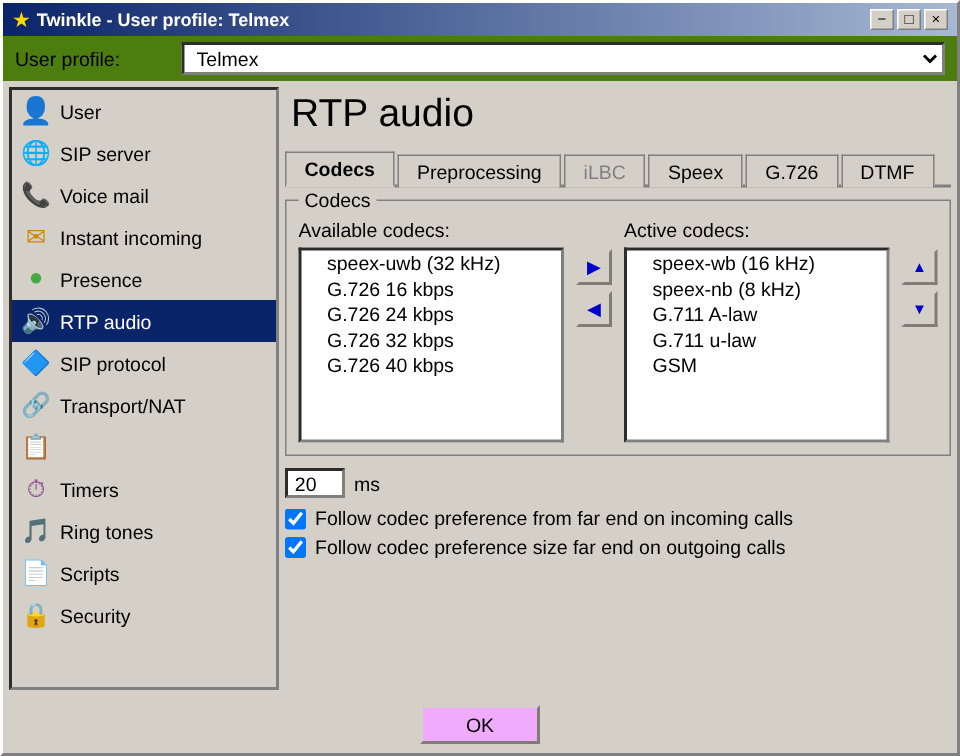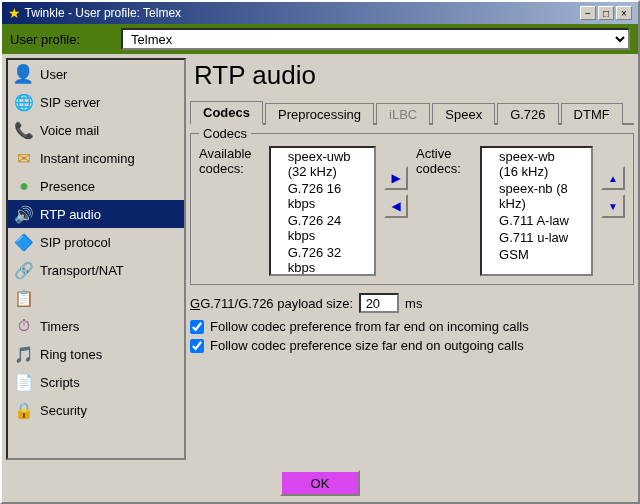--- a/index.html
+++ b/index.html
@@ -39,21 +39,21 @@
       align-items: center;
       gap: 4px;
     }
 
     .title-star {
       color: #ffd700;
       font-size: 14px;
     }
 
     .title-text {
-      font-weight: normal;
+      font-weight: bold;
       font-size: 12px;
     }
 
     .title-buttons {
       display: flex;
       gap: 2px;
     }
 
     .title-btn {
       width: 16px;
@@ -204,21 +204,21 @@
 
     .codecs-row {
       display: flex;
       gap: 8px;
       align-items: flex-start;
       margin-top: 4px;
     }
 
     .codec-column {
       display: flex;
-      flex-direction: row;
+      flex-direction: column;
       flex: 1;
     }
 
     .codec-column-label {
       font-size: 13px;
       margin-bottom: 4px;
     }
 
     .codec-list {
       border: 2px inset #808080;
@@ -311,21 +311,21 @@
       justify-content: center;
       gap: 8px;
       padding: 6px;
       flex-shrink: 0;
     }
 
     .footer-btn {
       width: 80px;
       height: 26px;
       border: 2px outset #d4d0c8;
-      background: #d946ef;
+      background: #f0abfc;
       cursor: pointer;
       font-size: 13px;
       display: flex;
       align-items: center;
       justify-content: center;
     }
 
     
     .icon-user { color: #4466aa; font-size: 18px; }
     .icon-sip { color: #2266cc; font-size: 16px; }
@@ -482,23 +482,20 @@
           </div>
 
           <div class="move-arrows">
             <button class="move-btn">▲</button>
             <button class="move-btn">▼</button>
           </div>
         </div>
       </div>
 
       <div class="settings-row">
-        <span>
-          <span style="text-decoration:underline;">G</span><span>G.711/G.726 payload size:</span>
-        </span>
         <div class="number-spinner">
           <input type="number" value="20" style="width: 40px; height: 20px; border: 2px inset rgb(128, 128, 128); font-size: 13px; text-align: right;">
         </div>
         <span>ms</span>
       </div>
 
       <div class="checkbox-row">
         <input type="checkbox" checked="" style="">
         <span>Follow codec preference from far end on incoming calls</span>
       </div>

